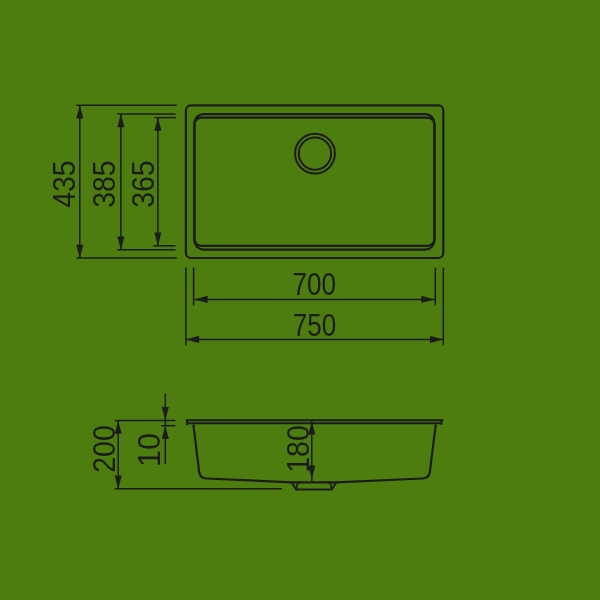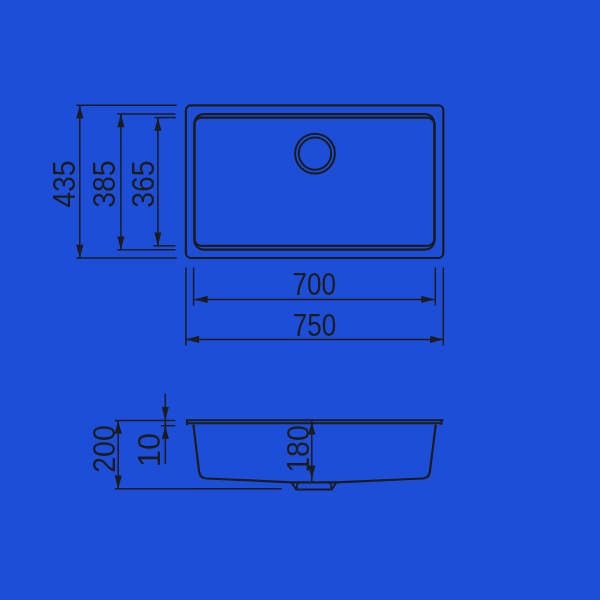--- a/index.html
+++ b/index.html
@@ -1,16 +1,16 @@
 <!DOCTYPE html>
 <html><head>
 <meta charset="utf-8">
 <style>
 html,body{margin:0;padding:0;background:#ffffff;}
-#page{width:600px;height:600px;position:relative;background:#1d4ed8;}
+#page{width:600px;height:600px;position:relative;background:#4d7c0f;}
 svg{filter:grayscale(1);}
 text{font-family:"Liberation Sans",sans-serif;font-size:32px;fill:#1c1c1c;}
 </style>
 </head>
 <body>
 <div id="page">
 <svg width="600" height="600" viewBox="0 0 600 600" xmlns="http://www.w3.org/2000/svg">
 <g fill="none" stroke="#1c1c1c">
 
 <rect x="185.9" y="105.3" width="257.4" height="152.7" rx="5" stroke-width="2.2"></rect>

